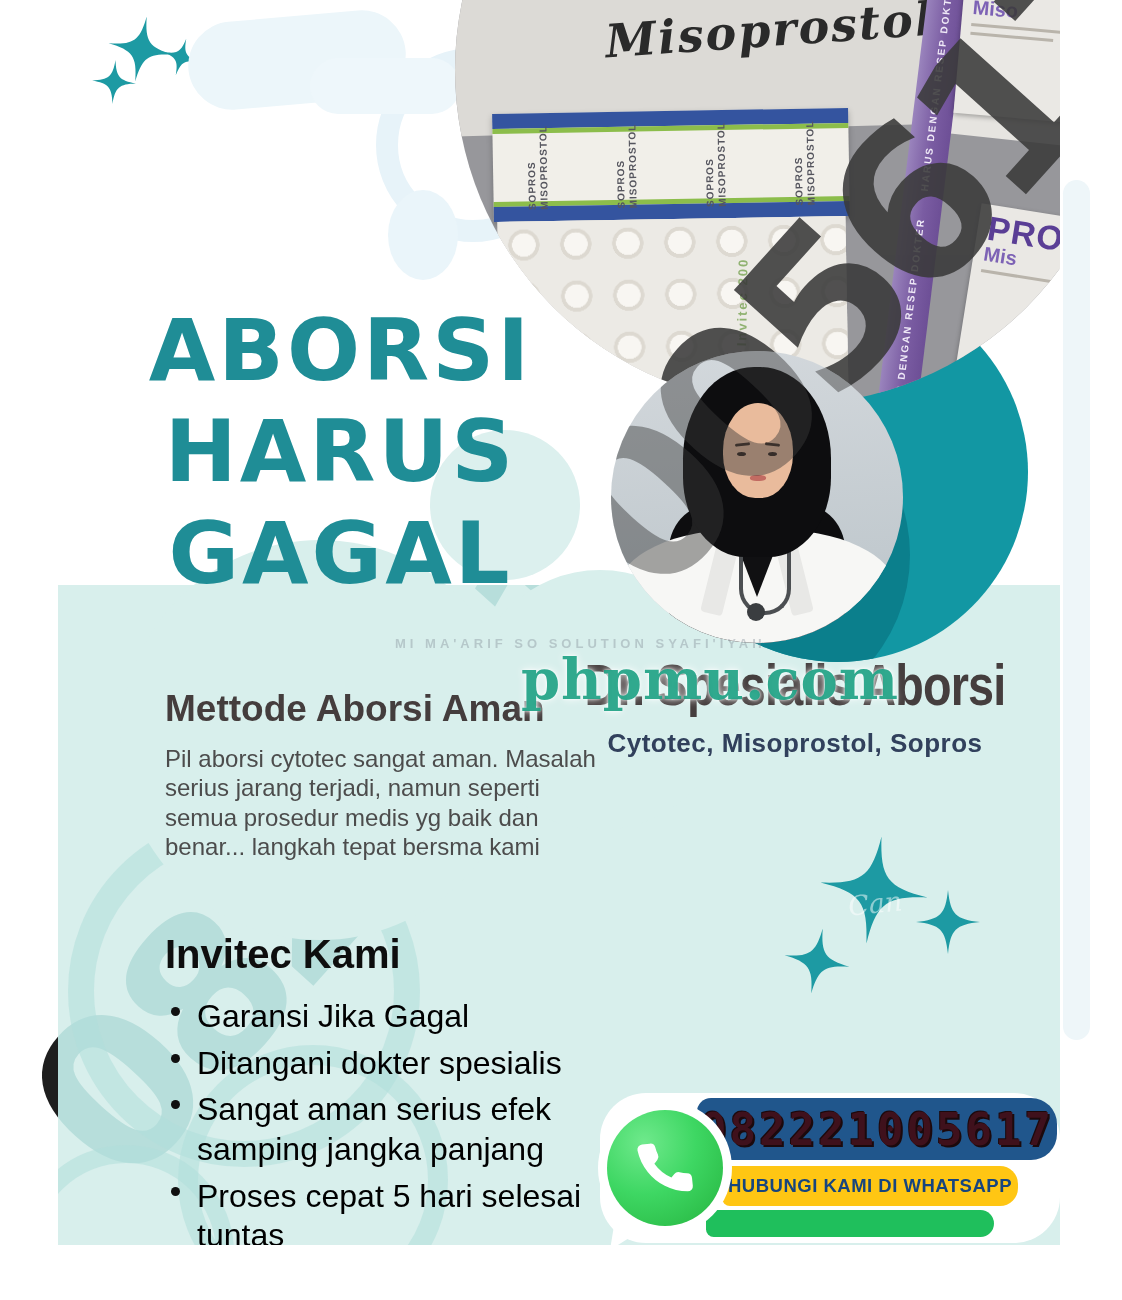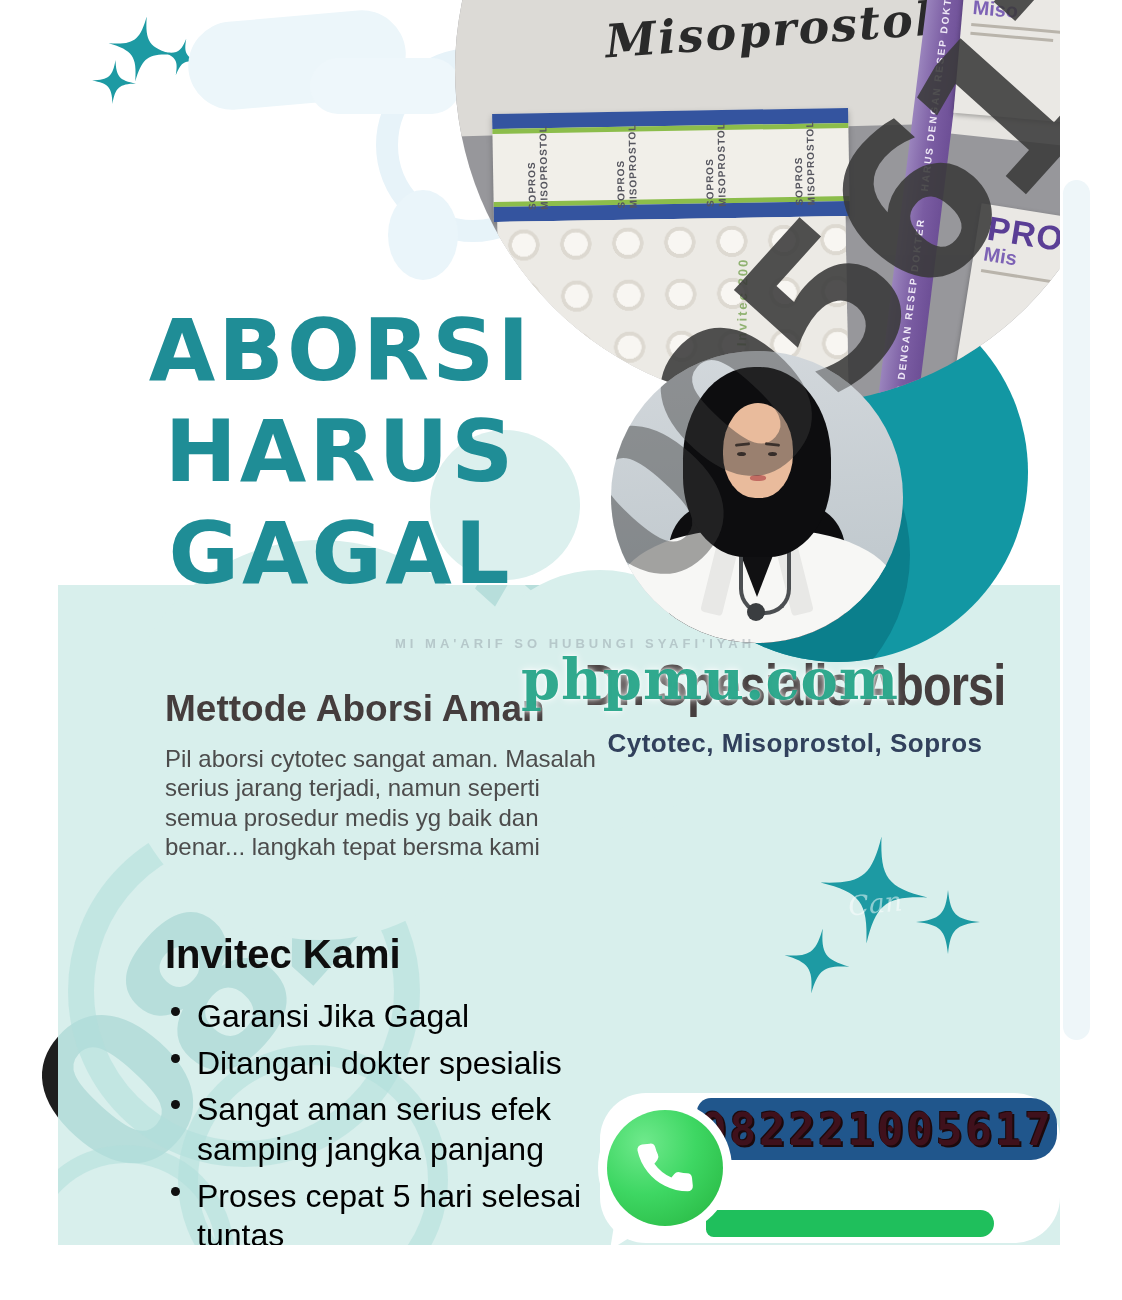--- a/index.html
+++ b/index.html
@@ -233,21 +233,21 @@
       <div class="abs lips" style="left:27px;top:72px;"></div>
     </div>
     <div class="wm wm-dark" style="left:-617px;top:725px;opacity:.45;">082221005617</div>
   </div>
 
   <div class="abs" id="headline">
     <div class="l1">ABORSI HARUS</div>
     <div class="l2">GAGAL</div>
   </div>
 
-  <div class="abs" id="hidden-line">MI MA'ARIF SO HUBUNGI SYAFI'IYAH</div>
+  <div class="abs" id="hidden-line">MI MA'ARIF SO SOLUTION SYAFI'IYAH</div>
 
   <div class="abs" style="left:107px;top:688px;">
     <div class="h-dark">Mettode Aborsi Aman</div>
     <div id="method-body">Pil aborsi cytotec sangat aman. Masalah serius jarang terjadi, namun seperti semua prosedur medis yg baik dan benar... langkah tepat bersma kami</div>
   </div>
 
   <div class="abs" id="dr-block">
     <div id="dr-name">Dr. Spesialis Aborsi</div>
     <div id="dr-sub">Cytotec, Misoprostol, Sopros</div>
   </div>
@@ -277,20 +277,23 @@
     <svg width="66" height="66" viewBox="0 0 100 100">
         <path d="M50 0C54 38 62 46 100 50 62 54 54 62 50 100 46 62 38 54 0 50 38 46 46 38 50 0Z" fill="#1d9aa3"></path>
       </svg>
   </div>
   <div class="abs canva" style="left:790px;top:888px;">Can</div>
 
   <div class="abs" id="wa-blob"></div>
   <div class="abs" id="wa-navy">
     <span id="wa-number">082221005617</span>
   </div>
+  <div class="abs" id="wa-yellow">
+    <span id="wa-cta">HUBUNGI KAMI DI WHATSAPP</span>
+  </div>
   <div class="abs" id="wa-green"></div>
   <div class="abs" id="wa-ring"></div>
   <div class="abs" id="wa-tail"></div>
   <div class="abs" id="wa-circle">
     <svg width="62" height="62" viewBox="0 0 24 24" style="transform:rotate(-6deg);">
       <path fill="#ffffff" d="M22 16.92v3a2 2 0 0 1-2.18 2 19.79 19.79 0 0 1-8.63-3.07 19.5 19.5 0 0 1-6-6 19.79 19.79 0 0 1-3.07-8.67A2 2 0 0 1 4.11 2h3a2 2 0 0 1 2 1.72 12.84 12.84 0 0 0 .7 2.81 2 2 0 0 1-.45 2.11L8.09 9.91a16 16 0 0 0 6 6l1.27-1.27a2 2 0 0 1 2.11-.45 12.84 12.84 0 0 0 2.81.7A2 2 0 0 1 22 16.92z"></path>
     </svg>
   </div>
 
   <div class="abs" id="phpmu">phpmu.com</div>

